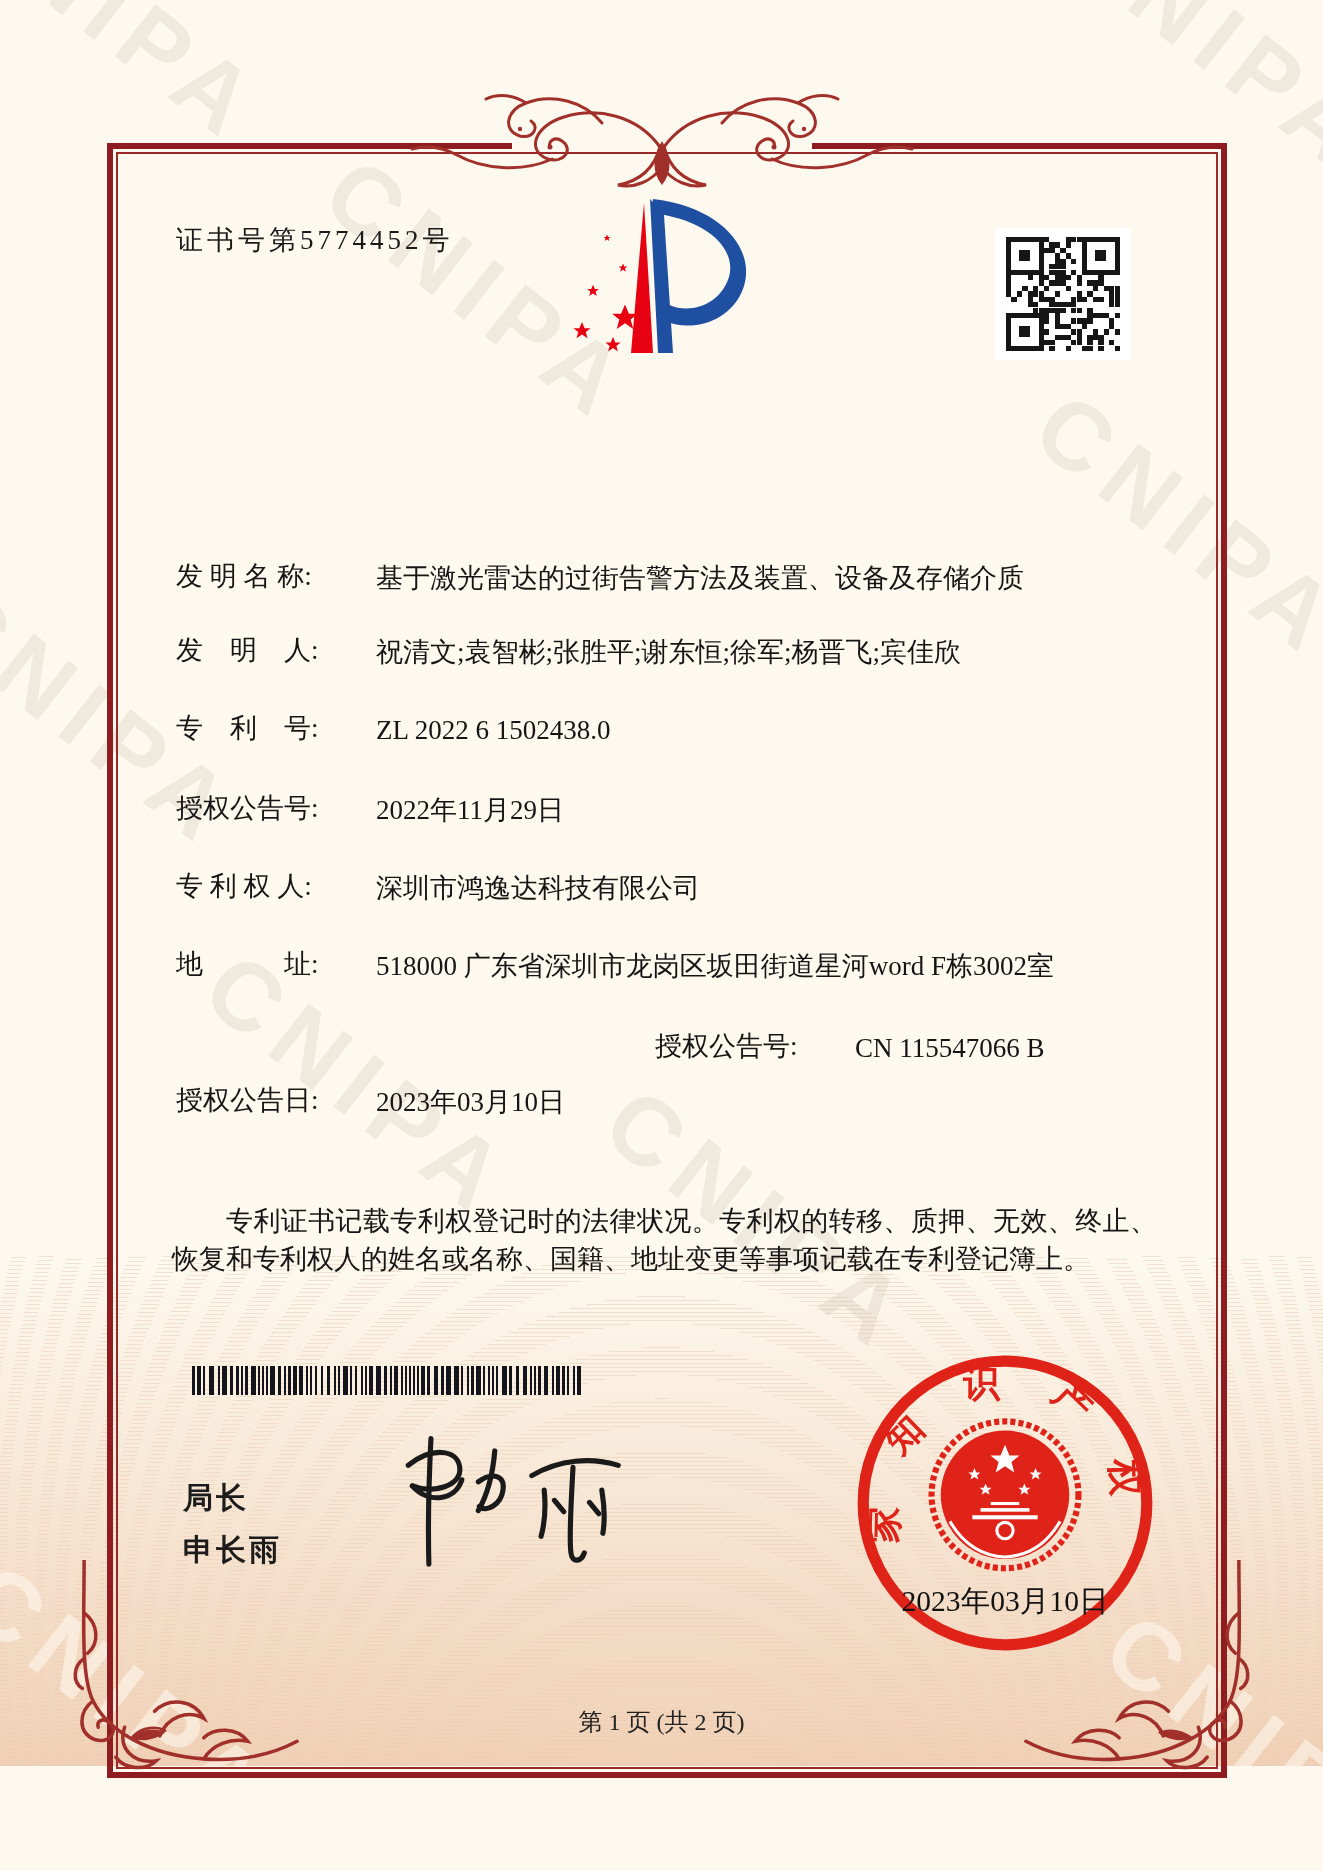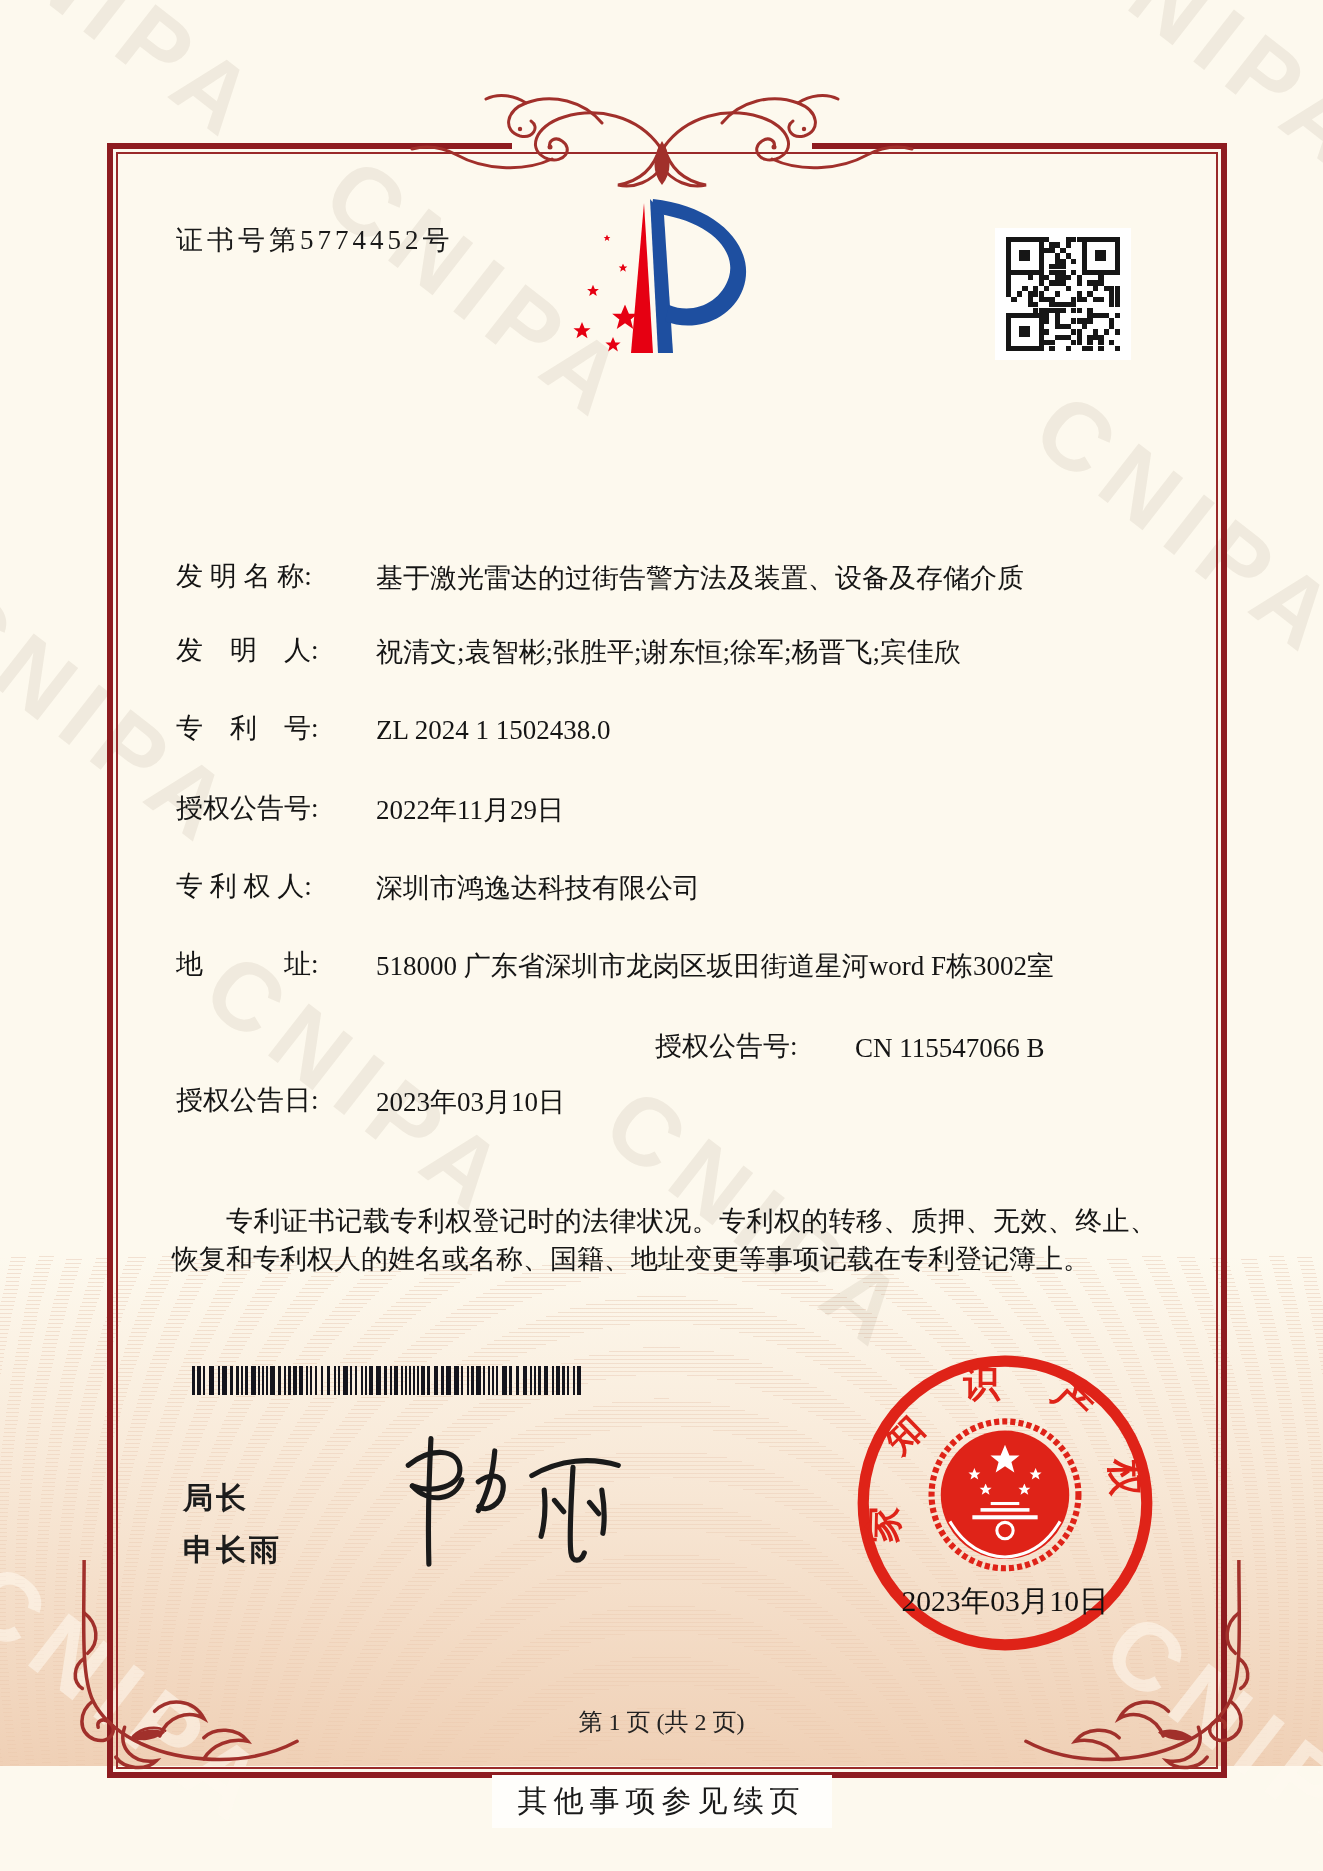--- a/index.html
+++ b/index.html
@@ -303,21 +303,21 @@
     </div>
 
 
     <div class="field" style="top:558px">
       <span class="flabel">发 明 名 称:</span><span class="fvalue">基于激光雷达的过街告警方法及装置、设备及存储介质</span>
     </div>
     <div class="field" style="top:632px">
       <span class="flabel">发　明　人:</span><span class="fvalue">祝清文;袁智彬;张胜平;谢东恒;徐军;杨晋飞;宾佳欣</span>
     </div>
     <div class="field" style="top:710px">
-      <span class="flabel">专　利　号:</span><span class="fvalue">ZL 2024 1 1502438.0</span>
+      <span class="flabel">专　利　号:</span><span class="fvalue">ZL 2022 6 1502438.0</span>
     </div>
     <div class="field" style="top:790px">
       <span class="flabel">授权公告号:</span><span class="fvalue">2022年11月29日</span>
     </div>
     <div class="field" style="top:868px">
       <span class="flabel">专 利 权 人:</span><span class="fvalue">深圳市鸿逸达科技有限公司</span>
     </div>
     <div class="field" style="top:946px">
       <span class="flabel">地　　　址:</span><span class="fvalue narrow">518000 广东省深圳市龙岗区坂田街道星河word F栋3002室</span>
     </div>
@@ -372,17 +372,14 @@
         </g>
         <circle cx="150" cy="177" r="8" fill="none" stroke="#fff" stroke-width="3"></circle>
         <path d="M96 168 C110 192 130 202 150 203" fill="none" stroke="#fff" stroke-width="3"></path>
         <path d="M204 168 C190 192 170 202 150 203" fill="none" stroke="#fff" stroke-width="3"></path>
       </g>
       <text x="150" y="256" text-anchor="middle" font-size="29" fill="#111" font-family="Liberation Serif, DejaVu Serif, serif">2023年03月10日</text>
     </svg>
 
     <div class="pageno">第 1 页 (共 2 页)</div>
 
-    <div class="footer">
-      <span>其他事项参见续页</span>
-    </div>
   </div>
 </div>
 
 </body></html>

